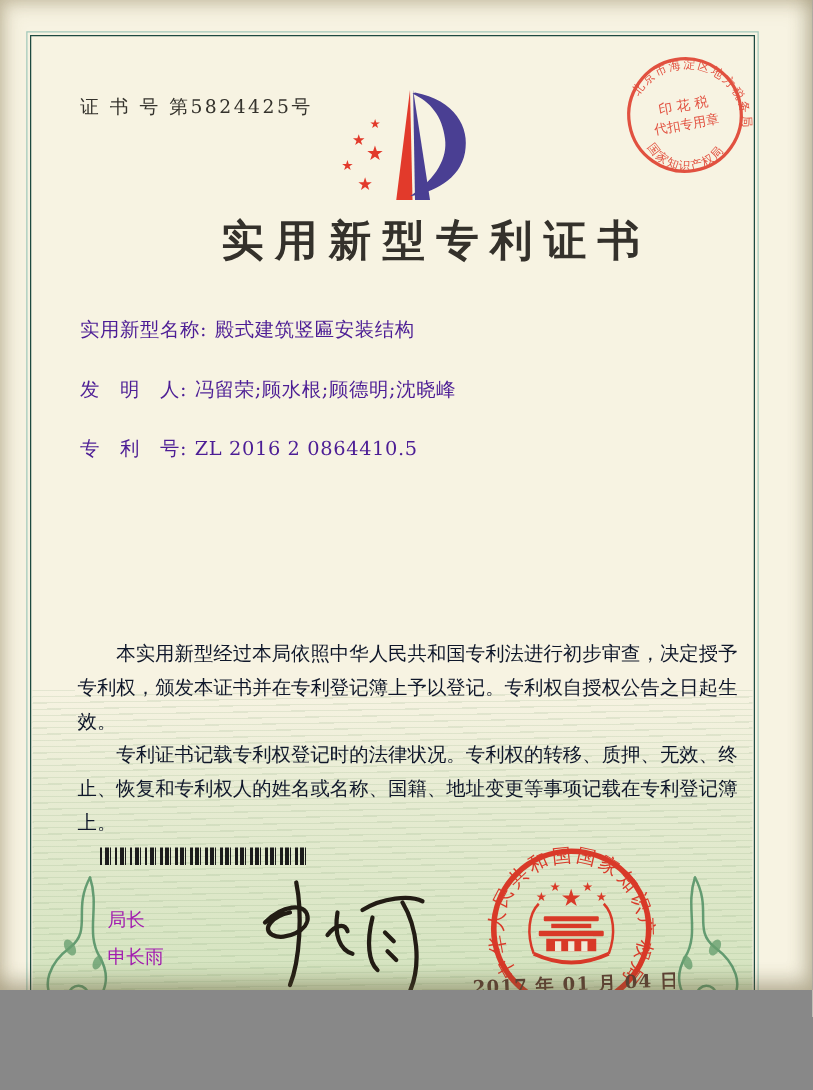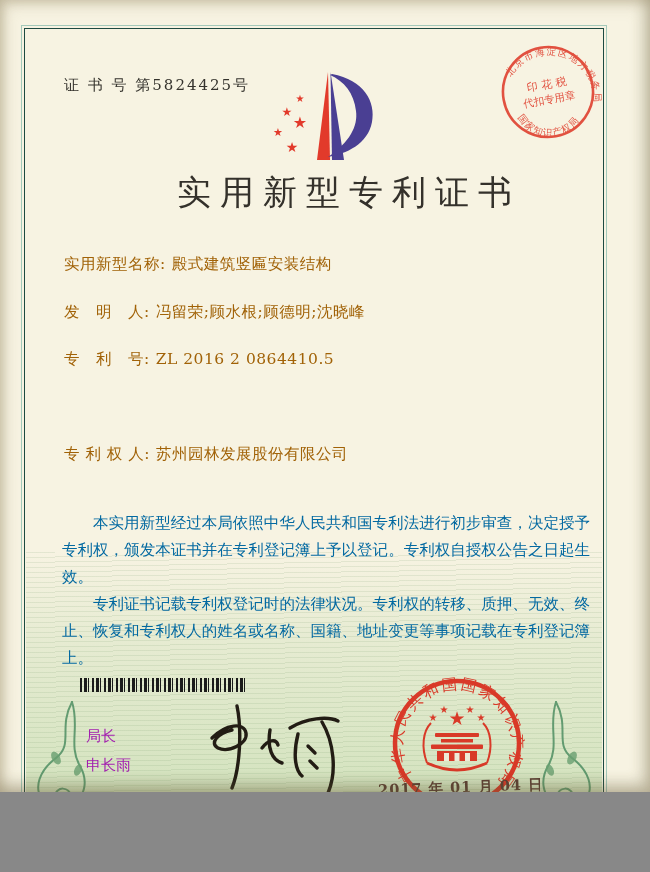--- a/index.html
+++ b/index.html
@@ -23,28 +23,28 @@
       repeating-linear-gradient(179deg, rgba(110,150,100,.14) 0 1px, rgba(255,255,255,0) 1px 5px),
       linear-gradient(180deg, rgba(214,228,196,0) 0%, rgba(210,226,190,.45) 30%, rgba(205,224,184,.78) 75%, rgba(198,219,176,.9) 100%);
     pointer-events:none;
   }
   .cert-number{
     position:absolute;left:64px;top:76px;
     font-size:15px;letter-spacing:2px;color:#34322c;
   }
   .title{
     position:absolute;left:0;right:0;top:170px;text-align:center;
-    font-size:34px;font-weight:400;letter-spacing:9px;color:#34312b;margin-left:48px;
-  }
-  .field{position:absolute;left:64px;font-size:15.5px;color:#a16207;letter-spacing:.5px;}
+    font-size:34px;font-weight:700;letter-spacing:9px;color:#34312b;margin-left:48px;
+  }
+  .field{position:absolute;left:64px;font-size:15.5px;color:#4c1d95;letter-spacing:.5px;}
   .field .val{margin-left:6px;}
   .f0{top:254px}.f1{top:302px}.f2{top:349px}.f3{top:397px}.f4{top:444px}.f5{top:491px}
   .body-text{
     position:absolute;left:62px;top:510px;width:528px;
-    font-size:15.5px;line-height:27px;color:#0369a1;text-align:justify;
+    font-size:15.5px;line-height:27px;color:#0f172a;text-align:justify;
   }
   .body-text p{margin:0;text-indent:2em;}
   .barcode{
     position:absolute;left:80px;top:678px;width:168px;height:14px;
     background:repeating-linear-gradient(90deg,#1b1b1b 0 2px,transparent 2px 4px,#1b1b1b 4px 7px,transparent 7px 8px,#1b1b1b 8px 9px,transparent 9px 12px);
   }
   .signer{
     position:absolute;left:86px;top:722px;
     font-family:"DejaVu Sans","Liberation Sans",sans-serif;
     font-size:15px;line-height:29px;color:#a21caf;font-weight:500;
@@ -132,23 +132,20 @@
   <div class="title">实用新型专利证书</div>
 
   <div class="field f0">
     <span class="lbl">实用新型名称:</span><span class="val">殿式建筑竖匾安装结构</span>
   </div>
   <div class="field f1">
     <span class="lbl">发　明　人:</span><span class="val">冯留荣;顾水根;顾德明;沈晓峰</span>
   </div>
   <div class="field f2">
     <span class="lbl">专　利　号:</span><span class="val">ZL 2016 2 0864410.5</span>
-  </div>
-  <div class="field f4">
-    <span class="lbl">专 利 权 人:</span><span class="val">苏州园林发展股份有限公司</span>
   </div>
 
   <div class="body-text">
     <p>本实用新型经过本局依照中华人民共和国专利法进行初步审查，决定授予专利权，颁发本证书并在专利登记簿上予以登记。专利权自授权公告之日起生效。</p>
     <p>专利证书记载专利权登记时的法律状况。专利权的转移、质押、无效、终止、恢复和专利权人的姓名或名称、国籍、地址变更等事项记载在专利登记簿上。</p>
   </div>
 
   <div class="barcode"></div>
 
   <div class="signer">

